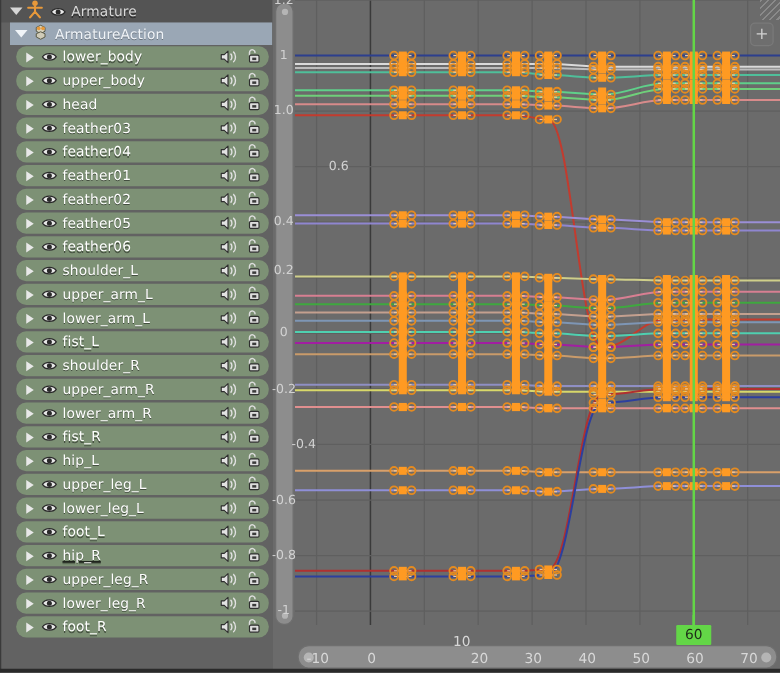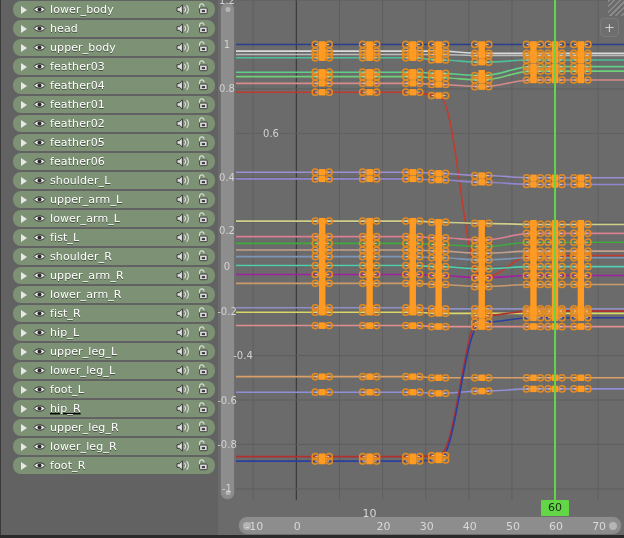--- a/index.html
+++ b/index.html
@@ -108,20 +108,44 @@
     position:absolute;left:0;bottom:0;width:624px;height:3px;background:#2a2a2a;
   }
   #leftedge{position:absolute;left:0;top:0;width:1px;height:538px;background:#3a3a3a;}
 </style>
 </head>
 <body>
 
 <div id="app">
 
   <div id="channels">
+      <div class="chan-row row-object">
+        <div class="tri tri-down"></div>
+        <span class="icon"><svg width="14" height="15" viewBox="0 0 14 15">
+            <circle cx="7" cy="2.6" r="2.2" fill="#e8993a"></circle>
+            <path d="M7 4.8 L7 9.5 M1.5 6.2 L12.5 6.2 M7 9.3 L3 14 M7 9.3 L11 14" stroke="#e8993a" stroke-width="1.6" fill="none" stroke-linecap="round"></path>
+          </svg></span>
+        <span class="icon" style="margin-left:5px"><svg width="13" height="11" viewBox="0 0 13 11">
+            <path d="M1 5.5 C3 2 10 2 12 5.5 C10 9 3 9 1 5.5 Z" fill="#e8e8e8" stroke="#2a2a2a" stroke-width="1"></path>
+            <circle cx="6.5" cy="5.5" r="2" fill="#2a2a2a"></circle>
+          </svg></span>
+        <span class="lbl">Armature</span>
+      </div>
+      <div style="height: 18px; position: relative;">
+        <div class="chan-row row-action">
+          <div class="tri tri-down" style="border-top-color:#f0f4f8"></div>
+          <span class="icon"><svg width="15" height="14" viewBox="0 0 15 14">
+              <path d="M4 3 L7.5 1.2 L11 3 L11 6 L7.5 7.8 L4 6 Z" fill="#d8d4c0" stroke="#5a5a46" stroke-width="0.8"></path>
+              <circle cx="6" cy="3.6" r="1.5" fill="#e8993a"></circle>
+              <circle cx="9.4" cy="3.6" r="1.5" fill="#e8993a"></circle>
+              <path d="M4 8 L7.5 6.4 L11 8 L11 10.6 L7.5 12.4 L4 10.6 Z" fill="#cfcbb8" stroke="#5a5a46" stroke-width="0.8"></path>
+            </svg></span>
+          <span class="lbl">ArmatureAction</span>
+        </div>
+      </div>
       <div style="height: 18px; position: relative;">
         <div class="chan-row row-fcurve">
           <div class="tri tri-right"></div>
           <span class="icon" style="margin-left:3px"><svg width="13" height="11" viewBox="0 0 13 11">
               <path d="M1 5.5 C3 2 10 2 12 5.5 C10 9 3 9 1 5.5 Z" fill="#e8e8e8" stroke="#2a2a2a" stroke-width="1"></path>
               <circle cx="6.5" cy="5.5" r="2" fill="#2a2a2a"></circle>
             </svg></span>
           <span class="lbl">lower_body</span>
           <span class="right-icons">
             <span class="icon"><svg width="15" height="12" viewBox="0 0 15 12">
@@ -137,43 +161,43 @@
           </span>
         </div>
       </div>
       <div style="height: 18px; position: relative;">
         <div class="chan-row row-fcurve">
           <div class="tri tri-right"></div>
           <span class="icon" style="margin-left:3px"><svg width="13" height="11" viewBox="0 0 13 11">
               <path d="M1 5.5 C3 2 10 2 12 5.5 C10 9 3 9 1 5.5 Z" fill="#e8e8e8" stroke="#2a2a2a" stroke-width="1"></path>
               <circle cx="6.5" cy="5.5" r="2" fill="#2a2a2a"></circle>
             </svg></span>
+          <span class="lbl">upper_body</span>
+          <span class="right-icons">
+            <span class="icon"><svg width="15" height="12" viewBox="0 0 15 12">
+                <path d="M1 4.2 L3.4 4.2 L6.4 1.4 L6.4 10.6 L3.4 7.8 L1 7.8 Z" fill="#e2e2e2" stroke="#2f2f2f" stroke-width="0.9" stroke-linejoin="round"></path>
+                <path d="M8.4 3.4 C9.9 4.6 9.9 7.4 8.4 8.6" stroke="#e2e2e2" stroke-width="1.1" fill="none"></path>
+                <path d="M10.6 1.8 C13 3.7 13 8.3 10.6 10.2" stroke="#e2e2e2" stroke-width="1.1" fill="none"></path>
+              </svg></span>
+            <span class="icon"><svg width="13" height="13" viewBox="0 0 13 13">
+                <path d="M3.6 5.6 L3.6 3.6 C3.6 1.9 5 1 6.4 1.4 C7.5 1.7 8 2.6 8 3.4" fill="none" stroke="#dcdcdc" stroke-width="1.2" stroke-linecap="round"></path>
+                <rect x="3.6" y="5.6" width="7.6" height="5.6" rx="1" fill="#dcdcdc" stroke="#2f2f2f" stroke-width="0.9"></rect>
+                <rect x="5.8" y="7.6" width="3.2" height="2" fill="#3a3a3a"></rect>
+              </svg></span>
+          </span>
+        </div>
+      </div>
+      <div style="height: 18px; position: relative;">
+        <div class="chan-row row-fcurve">
+          <div class="tri tri-right"></div>
+          <span class="icon" style="margin-left:3px"><svg width="13" height="11" viewBox="0 0 13 11">
+              <path d="M1 5.5 C3 2 10 2 12 5.5 C10 9 3 9 1 5.5 Z" fill="#e8e8e8" stroke="#2a2a2a" stroke-width="1"></path>
+              <circle cx="6.5" cy="5.5" r="2" fill="#2a2a2a"></circle>
+            </svg></span>
           <span class="lbl">head</span>
-          <span class="right-icons">
-            <span class="icon"><svg width="15" height="12" viewBox="0 0 15 12">
-                <path d="M1 4.2 L3.4 4.2 L6.4 1.4 L6.4 10.6 L3.4 7.8 L1 7.8 Z" fill="#e2e2e2" stroke="#2f2f2f" stroke-width="0.9" stroke-linejoin="round"></path>
-                <path d="M8.4 3.4 C9.9 4.6 9.9 7.4 8.4 8.6" stroke="#e2e2e2" stroke-width="1.1" fill="none"></path>
-                <path d="M10.6 1.8 C13 3.7 13 8.3 10.6 10.2" stroke="#e2e2e2" stroke-width="1.1" fill="none"></path>
-              </svg></span>
-            <span class="icon"><svg width="13" height="13" viewBox="0 0 13 13">
-                <path d="M3.6 5.6 L3.6 3.6 C3.6 1.9 5 1 6.4 1.4 C7.5 1.7 8 2.6 8 3.4" fill="none" stroke="#dcdcdc" stroke-width="1.2" stroke-linecap="round"></path>
-                <rect x="3.6" y="5.6" width="7.6" height="5.6" rx="1" fill="#dcdcdc" stroke="#2f2f2f" stroke-width="0.9"></rect>
-                <rect x="5.8" y="7.6" width="3.2" height="2" fill="#3a3a3a"></rect>
-              </svg></span>
-          </span>
-        </div>
-      </div>
-      <div style="height: 18px; position: relative;">
-        <div class="chan-row row-fcurve">
-          <div class="tri tri-right"></div>
-          <span class="icon" style="margin-left:3px"><svg width="13" height="11" viewBox="0 0 13 11">
-              <path d="M1 5.5 C3 2 10 2 12 5.5 C10 9 3 9 1 5.5 Z" fill="#e8e8e8" stroke="#2a2a2a" stroke-width="1"></path>
-              <circle cx="6.5" cy="5.5" r="2" fill="#2a2a2a"></circle>
-            </svg></span>
-          <span class="lbl">upper_body</span>
           <span class="right-icons">
             <span class="icon"><svg width="15" height="12" viewBox="0 0 15 12">
                 <path d="M1 4.2 L3.4 4.2 L6.4 1.4 L6.4 10.6 L3.4 7.8 L1 7.8 Z" fill="#e2e2e2" stroke="#2f2f2f" stroke-width="0.9" stroke-linejoin="round"></path>
                 <path d="M8.4 3.4 C9.9 4.6 9.9 7.4 8.4 8.6" stroke="#e2e2e2" stroke-width="1.1" fill="none"></path>
                 <path d="M10.6 1.8 C13 3.7 13 8.3 10.6 10.2" stroke="#e2e2e2" stroke-width="1.1" fill="none"></path>
               </svg></span>
             <span class="icon"><svg width="13" height="13" viewBox="0 0 13 13">
                 <path d="M3.6 5.6 L3.6 3.6 C3.6 1.9 5 1 6.4 1.4 C7.5 1.7 8 2.6 8 3.4" fill="none" stroke="#dcdcdc" stroke-width="1.2" stroke-linecap="round"></path>
                 <rect x="3.6" y="5.6" width="7.6" height="5.6" rx="1" fill="#dcdcdc" stroke="#2f2f2f" stroke-width="0.9"></rect>
                 <rect x="5.8" y="7.6" width="3.2" height="2" fill="#3a3a3a"></rect>
@@ -1580,24 +1604,24 @@
         <div class="xtick" style="left: 187.689px; bottom: 1px;">30</div>
         <div class="xtick" style="left: 230.8px; bottom: 1px;">40</div>
         <div class="xtick" style="left: 273.911px; bottom: 1px;">50</div>
         <div class="xtick" style="left: 317.022px; bottom: 1px;">60</div>
         <div class="xtick" style="left: 360.133px; bottom: 1px;">70</div>
       </div>
     <div id="corner-plus">+</div>
     <div id="corner-grab"></div>
   <div class="ytick" style="top: -14px; left: 0px; width: 18px; height: 28px; display: flex; align-items: center; justify-content: center;">1.2</div>
       <div class="ytick" style="top: 30.4444px; left: 0px; width: 18px; height: 28px; display: flex; align-items: center; justify-content: center;">1</div>
-      <div class="ytick" style="top: 74.8889px; left: 0px; width: 18px; height: 28px; display: flex; align-items: center; justify-content: center;">0.8</div>
+      <div class="ytick" style="top: 74.8889px; left: 0px; width: 18px; height: 28px; display: flex; align-items: center; justify-content: center;">1.0</div>
       <div class="ytick" style="top: 119.333px; left: 0px; width: 18px; height: 28px; display: flex; align-items: center; justify-content: center; margin-left: 44px;">0.6</div>
       <div class="ytick" style="top: 163.778px; left: 0px; width: 18px; height: 28px; display: flex; align-items: center; justify-content: center;">0.4</div>
-      <div class="ytick" style="top: 216px; left: 0px; width: 18px; height: 28px; display: flex; align-items: center; justify-content: center;">0.2</div>
+      <div class="ytick" style="top: 202px; left: 0px; width: 18px; height: 28px; display: flex; align-items: center; justify-content: center;">0.2</div>
       <div class="ytick" style="top: 252.667px; left: 0px; width: 18px; height: 28px; display: flex; align-items: center; justify-content: center;">0</div>
       <div class="ytick" style="top: 297.111px; left: 0px; width: 18px; height: 28px; display: flex; align-items: center; justify-content: center;">-0.2</div>
       <div class="ytick" style="top: 341.556px; left: 16px; width: 18px; height: 28px; display: flex; align-items: center; justify-content: center;">-0.4</div>
       <div class="ytick" style="top: 386px; left: 0px; width: 18px; height: 28px; display: flex; align-items: center; justify-content: center;">-0.6</div>
       <div class="ytick" style="top: 430.444px; left: 0px; width: 18px; height: 28px; display: flex; align-items: center; justify-content: center;">-0.8</div>
       <div class="ytick" style="top: 474.889px; left: 0px; width: 18px; height: 28px; display: flex; align-items: center; justify-content: center;">-1</div>
       <div style="position: absolute; left: 336.022px; bottom: 38px; width: 2px; height: 8px; background: rgb(99, 214, 71);"></div>
     </div>
 
   <div id="leftedge"></div>

